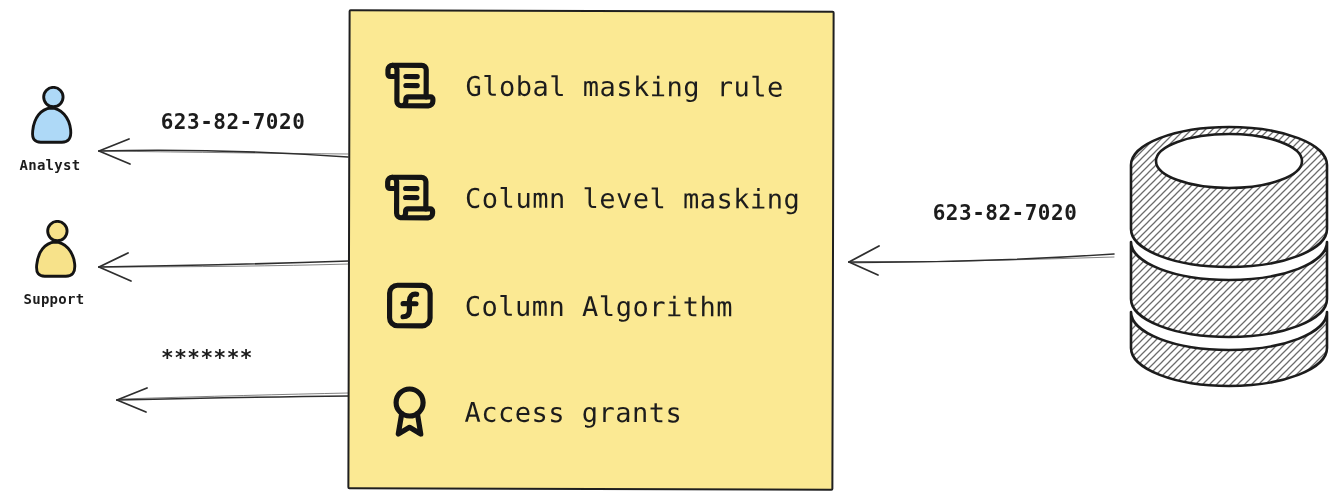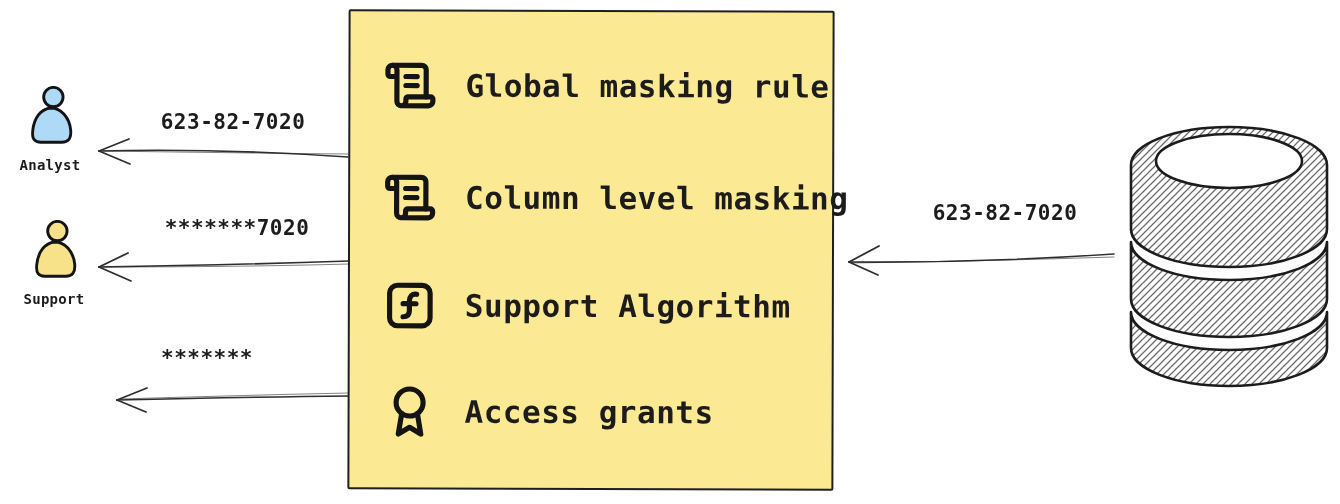--- a/index.html
+++ b/index.html
@@ -20,21 +20,21 @@
     border-radius:2px;
     box-sizing:border-box;
     transform:rotate(0.15deg);
   }
   .mask-row{
     position:absolute;left:33px;height:56px;
     display:flex;align-items:center;gap:28px;
   }
   .mask-row .row-icon{width:54px;height:54px;flex:0 0 auto;}
   .mask-row .row-label{
-    font-size:31px;font-weight:700;letter-spacing:0.5px;white-space:nowrap;
+    font-size:27px;font-weight:400;letter-spacing:0.5px;white-space:nowrap;
   }
   
   .flow-value{
     font-size:21px;font-weight:600;letter-spacing:0.5px;
     text-align:center;white-space:nowrap;
   }
   
   .person{display:flex;flex-direction:column;align-items:center;}
   .person svg{width:54px;height:66px;}
   .person-label{
@@ -76,21 +76,20 @@
       <g>
         <path d="M1114 254 Q 980 263 849 262"></path>
         <path d="M1114 257 Q 990 261 852 263" stroke-width="1" opacity="0.6"></path>
         <path d="M849 262 L 879 246" stroke-width="1.8"></path>
         <path d="M849 262 L 878 275" stroke-width="1.8"></path>
       </g>
     </g>
   </svg>
 
   <div class="abs flow-value" style="left:118px;top:110px;width:230px;">623-82-7020</div>
-  <div class="abs flow-value" style="left:122px;top:216px;width:230px;">*******7020</div>
   <div class="abs flow-value" style="left:95px;top:346px;width:224px;">*******</div>
   <div class="abs flow-value" style="left:893px;top:201px;width:224px;">623-82-7020</div>
 
   <div class="abs person" style="left:0px;top:86px;width:100px;">
     <svg viewBox="0 0 64 78">
       <g stroke="#141414" stroke-width="3.4" stroke-linejoin="round" fill="#aed9f7">
         <circle cx="36" cy="13" r="11.5"></circle>
         <path d="M33 26 C 21 27 13 38 11.5 53 C 10.5 63 14 66.5 21 66.5 L 46 66.5 C 53.5 66.5 57.5 62.5 56.5 52 C 55 37 45 26 33 26 Z"></path>
       </g>
     </svg>
@@ -129,21 +128,21 @@
       </svg>
       <div class="row-label">Column level masking</div>
     </div>
 
     <div class="mask-row" style="top:266px;">
       <svg class="row-icon" viewBox="0 0 24 24" fill="none" stroke="#141414" stroke-width="2.3" stroke-linecap="round" stroke-linejoin="round">
         <rect width="18" height="18" x="3" y="3" rx="3.5"></rect>
         <path d="M9 17c2 0 2.8-1 2.8-2.8V10c0-2 1-3.3 3.2-3"></path>
         <path d="M9 11.2h5.7"></path>
       </svg>
-      <div class="row-label">Support Algorithm</div>
+      <div class="row-label">Column Algorithm</div>
     </div>
 
     <div class="mask-row" style="top:372px;">
       <svg class="row-icon" viewBox="0 0 24 24" fill="none" stroke="#141414" stroke-width="2.3" stroke-linecap="round" stroke-linejoin="round">
         <circle cx="12" cy="8" r="6"></circle>
         <path d="M15.477 12.89 17 22l-5-3-5 3 1.523-9.11"></path>
       </svg>
       <div class="row-label">Access grants</div>
     </div>
 

